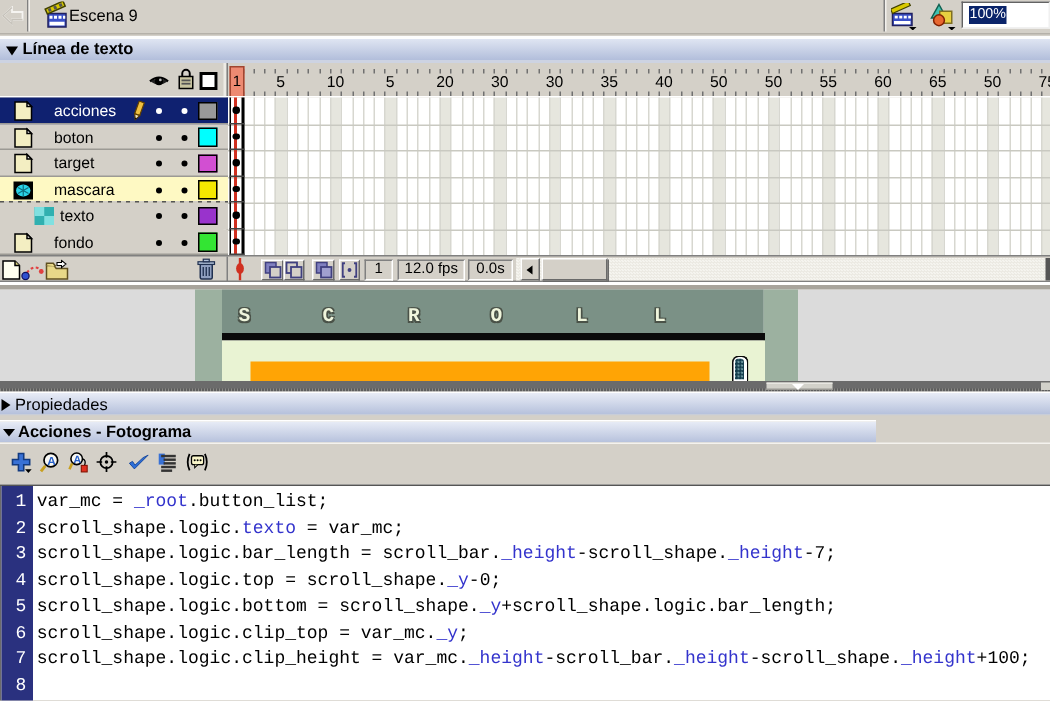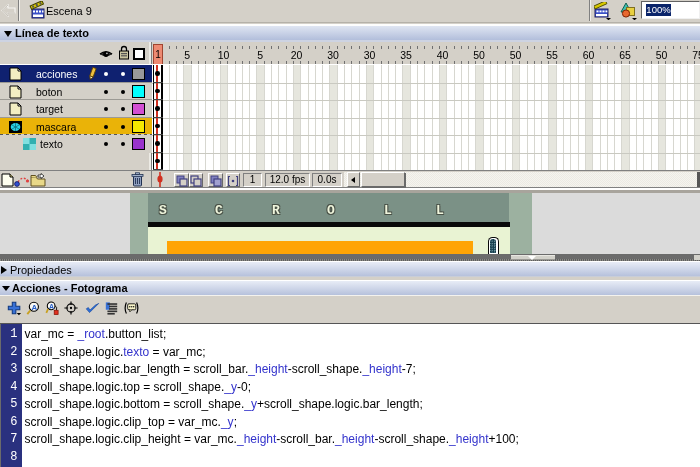--- a/index.html
+++ b/index.html
@@ -385,21 +385,21 @@
       <div class="abs" style="left:0;top:35px;width:152px;height:17.5px;background:#d4d0c8;border-bottom:1px solid #9c9a94">
         <div class="abs" style="left:8px;top:2px"><svg width="15" height="14" viewBox="0 0 15 14">
             <path d="M2 1 L10 1 L13 4 L13 13 L2 13 Z" fill="#f3eec2" stroke="#000" stroke-width="1"></path>
             <path d="M10 1 L10 4 L13 4 Z" fill="#fff" stroke="#000" stroke-width="1"></path>
           </svg></div>
         <div class="abs" style="left:36px;top:3px;font-size:10.5px;color:#000">target</div>
         <div class="abs" style="left:104px;top:7px;width:4px;height:4px;border-radius:50%;background:#000"></div>
         <div class="abs" style="left:121px;top:7px;width:4px;height:4px;border-radius:50%;background:#000"></div>
         <div class="abs" style="left:132px;top:2.5px;width:12.5px;height:12.5px;background:#d24fd2;border:1px solid #000"></div>
       </div>
-      <div class="abs" style="left:0;top:52.5px;width:152px;height:17.5px;background:#eab308;border-bottom:1px solid #9c9a94">
+      <div class="abs" style="left:0;top:52.5px;width:152px;height:17.5px;background:#fef9c3;border-bottom:1px solid #9c9a94">
         <div class="abs" style="left:8px;top:2px"><svg width="15" height="14" viewBox="0 0 15 14">
             <rect x="1" y="1" width="13" height="12" fill="#000"></rect>
             <ellipse cx="7.5" cy="7" rx="4.8" ry="4" fill="#2ad4e8"></ellipse>
             <path d="M4 5 L11 9 M4 9 L11 5 M7.5 3 V11" stroke="#107080" stroke-width="0.8"></path>
           </svg></div>
         <div class="abs" style="left:36px;top:3px;font-size:10.5px;color:#000">mascara</div>
         <div class="abs" style="left:104px;top:7px;width:4px;height:4px;border-radius:50%;background:#000"></div>
         <div class="abs" style="left:121px;top:7px;width:4px;height:4px;border-radius:50%;background:#000"></div>
         <div class="abs" style="left:132px;top:2.5px;width:12.5px;height:12.5px;background:#f5e800;border:1px solid #000"></div>
       </div>
@@ -408,20 +408,30 @@
             <rect x="1" y="1" width="13" height="12" fill="#30b0b0"></rect>
             <rect x="1" y="1" width="6.5" height="6" fill="#80e0e0"></rect>
             <rect x="7.5" y="7" width="6.5" height="6" fill="#80e0e0"></rect>
           </svg></div>
         <div class="abs" style="left:40px;top:3px;font-size:10.5px;color:#000">texto</div>
         <div class="abs" style="left:104px;top:7px;width:4px;height:4px;border-radius:50%;background:#000"></div>
         <div class="abs" style="left:121px;top:7px;width:4px;height:4px;border-radius:50%;background:#000"></div>
         <div class="abs" style="left:132px;top:2.5px;width:12.5px;height:12.5px;background:#9933cc;border:1px solid #000"></div>
       </div>
       <div class="abs" style="left:0;top:69px;width:152px;height:1px;background:repeating-linear-gradient(90deg,#555 0 3px,#d4d0c8 3px 6px)"></div>
+      <div class="abs" style="left:0;top:87.5px;width:152px;height:17.5px;background:#d4d0c8;border-bottom:1px solid #9c9a94">
+        <div class="abs" style="left:8px;top:2px"><svg width="15" height="14" viewBox="0 0 15 14">
+            <path d="M2 1 L10 1 L13 4 L13 13 L2 13 Z" fill="#f3eec2" stroke="#000" stroke-width="1"></path>
+            <path d="M10 1 L10 4 L13 4 Z" fill="#fff" stroke="#000" stroke-width="1"></path>
+          </svg></div>
+        <div class="abs" style="left:36px;top:3px;font-size:10.5px;color:#000">fondo</div>
+        <div class="abs" style="left:104px;top:7px;width:4px;height:4px;border-radius:50%;background:#000"></div>
+        <div class="abs" style="left:121px;top:7px;width:4px;height:4px;border-radius:50%;background:#000"></div>
+        <div class="abs" style="left:132px;top:2.5px;width:12.5px;height:12.5px;background:#33e533;border:1px solid #000"></div>
+      </div>
     </div>
 
   <div class="abs" style="left:153.2px;top:23px;width:1.2px;height:105px;background:#000"></div>
   <div class="abs" style="left:161.4px;top:23px;width:1.2px;height:105px;background:#000"></div>
   <div class="abs" style="left:156.4px;top:23px;width:1.8px;height:105px;background:#d03020"></div>
   <div class="abs" id="kfdots">
       <div class="abs" style="left:155.2px;top:29.2px;width:4.6px;height:4.6px;border-radius:50%;background:#000"></div>
       <div class="abs" style="left:153.2px;top:39.5px;width:9.4px;height:1px;background:#444"></div>
       <div class="abs" style="left:155.2px;top:46.7px;width:4.6px;height:4.6px;border-radius:50%;background:#000"></div>
       <div class="abs" style="left:153.2px;top:57px;width:9.4px;height:1px;background:#444"></div>
@@ -535,21 +545,21 @@
   <div class="abs" style="left:528px;top:1.8px;width:0;height:0;border-left:4px solid transparent;border-right:4px solid transparent;border-top:4px solid #fff"></div>
   <div class="abs" style="left:694px;top:0.8px;width:6px;height:5.4px;background:#d2d1ca"></div>
 </div>
 
 <div class="abs hdrbar" style="left:0;top:261px;width:700px;height:16px;border-bottom:1px solid #c8cdd8">
   <div class="abs" style="left:1px;top:3.5px;width:0;height:0;border-top:4px solid transparent;border-bottom:4px solid transparent;border-left:6px solid #000"></div>
   <div class="abs" style="left:10px;top:1.5px;font-size:11px;color:#000">Propiedades</div>
 </div>
 <div class="abs" style="left:0;top:277px;width:700px;height:3px;background:#D4D0C8"></div>
 
-<div class="abs hdrbar" style="left:0;top:280px;width:700px;height:14.5px">
+<div class="abs hdrbar" style="left:0;top:280px;width:584px;height:14.5px">
   <div class="abs" style="left:1.5px;top:4.5px;width:0;height:0;border-left:4px solid transparent;border-right:4px solid transparent;border-top:5.5px solid #000"></div>
   <div class="abs" style="left:12px;top:0.5px;font-size:11px;font-weight:bold;color:#000">Acciones - Fotograma</div>
 </div>
 
 <div class="abs" style="left:0;top:294.5px;width:700px;height:28px;background:#D4D0C8;border-top:1px solid #f4f2ee">
 
   <svg class="abs" style="left:7px;top:5.5px" width="15" height="15" viewBox="0 0 17 17">
     <path d="M6 1.5 H10 V6 H14.5 V10 H10 V14.5 H6 V10 H1.5 V6 H6 Z" fill="#3871d6" stroke="#123a80" stroke-width="1.2"></path>
     <path d="M11 13.5 H16 L13.5 16.2 Z" fill="#000"></path>
   </svg>
@@ -595,21 +605,21 @@
     <circle cx="8" cy="6.5" r="0.8" fill="#000"></circle>
       <circle cx="10.3" cy="6.5" r="0.8" fill="#000"></circle>
       <circle cx="12.6" cy="6.5" r="0.8" fill="#000"></circle>
   </svg>
 </div>
 
 <div class="abs" style="left:0;top:322.5px;width:700px;height:144.5px;background:#fff;border-top:1.6px solid #555">
   <div class="abs" style="left:0;top:0;width:1px;height:144.5px;background:#6b6b6b"></div>
   <div class="abs" style="left:1px;top:0;width:21px;height:144.5px;background:#2a317f"></div>
   <div class="abs" id="gutter" style="left:1px;top:2.5px;width:16.5px;font-family:'Liberation Mono',monospace;font-size:12px;line-height:17.5px;color:#fff;text-align:right">1<br>2<br>3<br>4<br>5<br>6<br>7<br>8<br></div>
-  <div class="abs" id="code" style="left:24.5px;top:2.5px;font-family:Liberation Sans, sans-serif;font-size:12px;line-height:17.5px;color:#000;white-space:pre">var_mc = <span style="color:#3333cc">_root</span>.button_list;
+  <div class="abs" id="code" style="left:24.5px;top:2.5px;font-family:Liberation Mono, monospace;font-size:12px;line-height:17.5px;color:#000;white-space:pre">var_mc = <span style="color:#3333cc">_root</span>.button_list;
 scroll_shape.logic.<span style="color:#3333cc">texto</span> = var_mc;
 scroll_shape.logic.bar_length = scroll_bar.<span style="color:#3333cc">_height</span>-scroll_shape.<span style="color:#3333cc">_height</span>-7;
 scroll_shape.logic.top = scroll_shape.<span style="color:#3333cc">_y</span>-0;
 scroll_shape.logic.bottom = scroll_shape.<span style="color:#3333cc">_y</span>+scroll_shape.logic.bar_length;
 scroll_shape.logic.clip_top = var_mc.<span style="color:#3333cc">_y</span>;
 scroll_shape.logic.clip_height = var_mc.<span style="color:#3333cc">_height</span>-scroll_bar.<span style="color:#3333cc">_height</span>-scroll_shape.<span style="color:#3333cc">_height</span>+100;
 </div>
 </div>
 
 </body></html>

